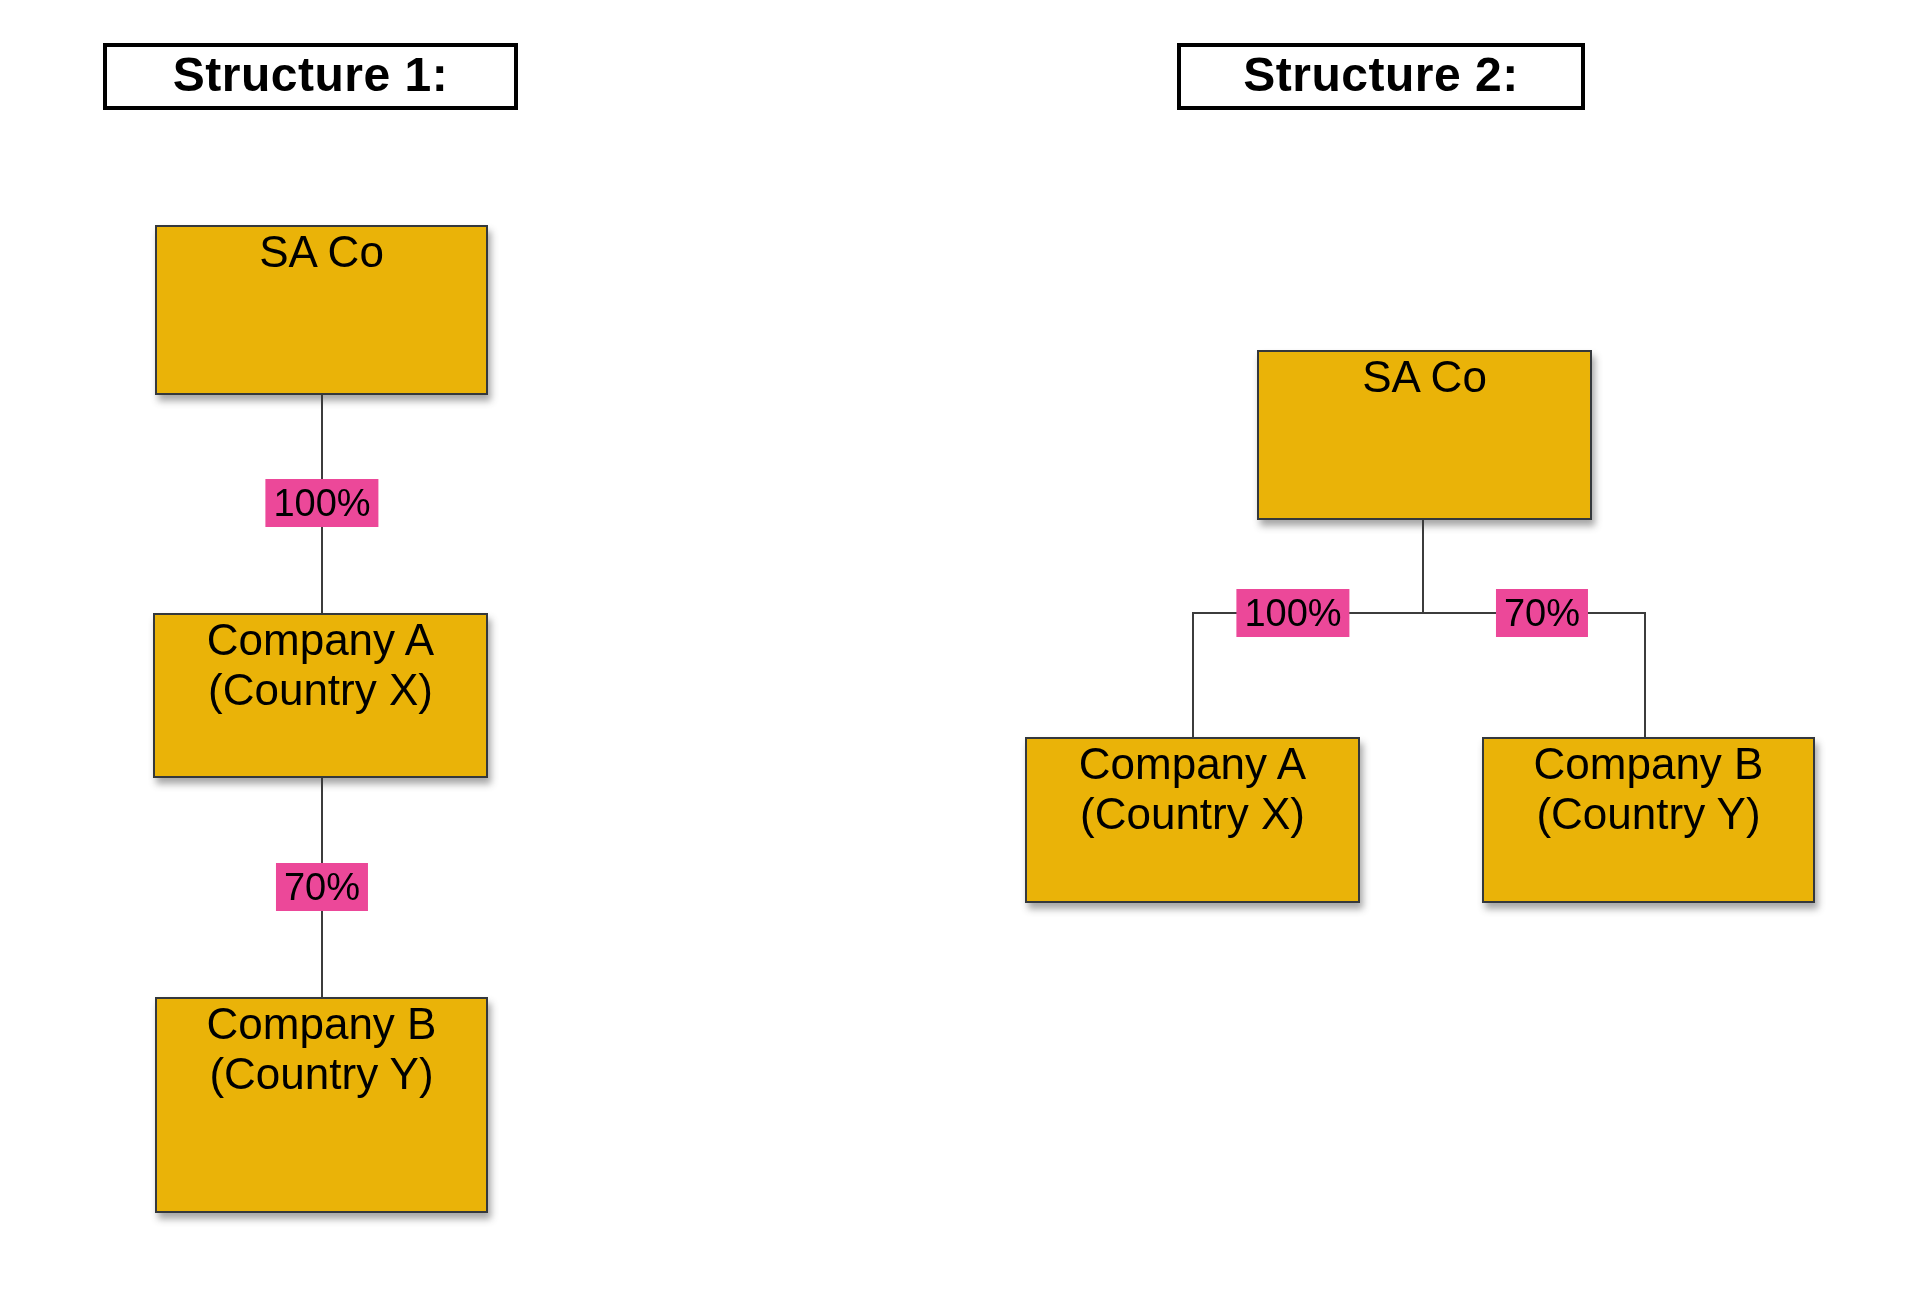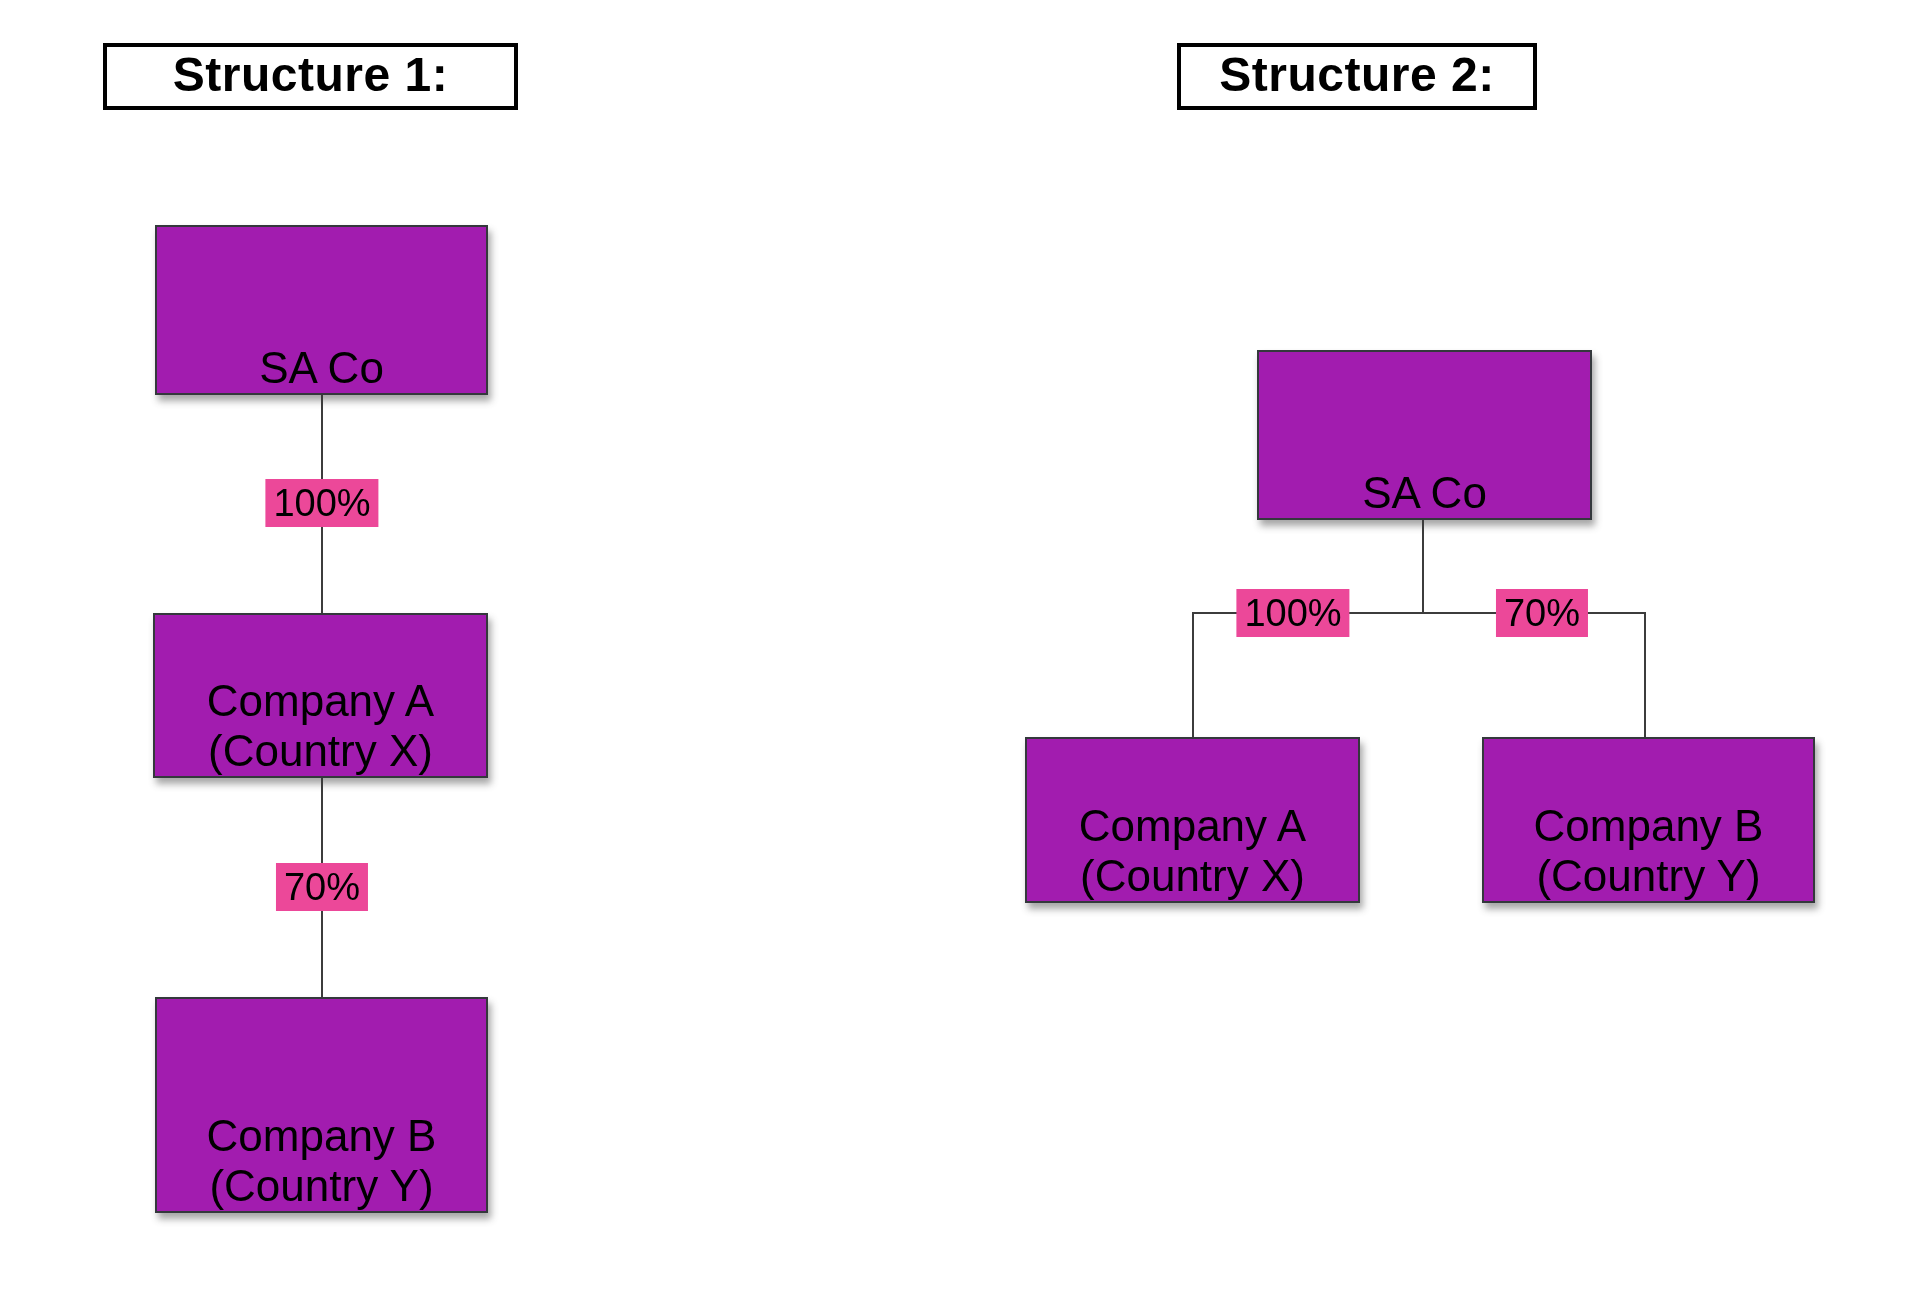--- a/index.html
+++ b/index.html
@@ -23,27 +23,27 @@
     border: 4px solid #000000;
     display: flex;
     justify-content: center;
     font-size: 48px;
     font-weight: 600;
     letter-spacing: 0.5px;
   }
   .node-box {
     position: absolute;
     box-sizing: border-box;
-    background: #a21caf;
+    background: #eab308;
     border: 2px solid #34383c;
     box-shadow: 3px 6px 7px rgba(60,60,60,0.45);
     display: flex;
     flex-direction: column;
     align-items: center;
-    justify-content: flex-end;
+    justify-content: flex-start;
     text-align: center;
     font-size: 44px;
     line-height: 1.14;
     z-index: 2;
   }
   .edge {
     position: absolute;
     background: #3c3c3c;
     z-index: 1;
   }
@@ -80,21 +80,21 @@
   </div>
 
   <div class="edge" style="left:321px; top:778px; width:2px; height:219px;"></div>
   <span class="edge-label" style="left:322px; top:887px;">70%</span>
 
   <div class="node-box" style="left:155px; top:997px; width:333px; height:216px;">
     <span>Company B</span>
     <span>(Country Y)</span>
   </div>
 
-  <div class="title-box" style="left:1177px; top:43px; width:360px; height:67px;">
+  <div class="title-box" style="left:1177px; top:43px; width:408px; height:67px;">
     <span>Structure 2:</span>
   </div>
 
   <div class="node-box" style="left:1257px; top:350px; width:335px; height:170px;">
     <span>SA Co</span>
   </div>
 
   <div class="edge" style="left:1422px; top:520px; width:2px; height:94px;"></div>
   <div class="edge" style="left:1192px; top:612px; width:454px; height:2px;"></div>
   <div class="edge" style="left:1192px; top:612px; width:2px; height:125px;"></div>

